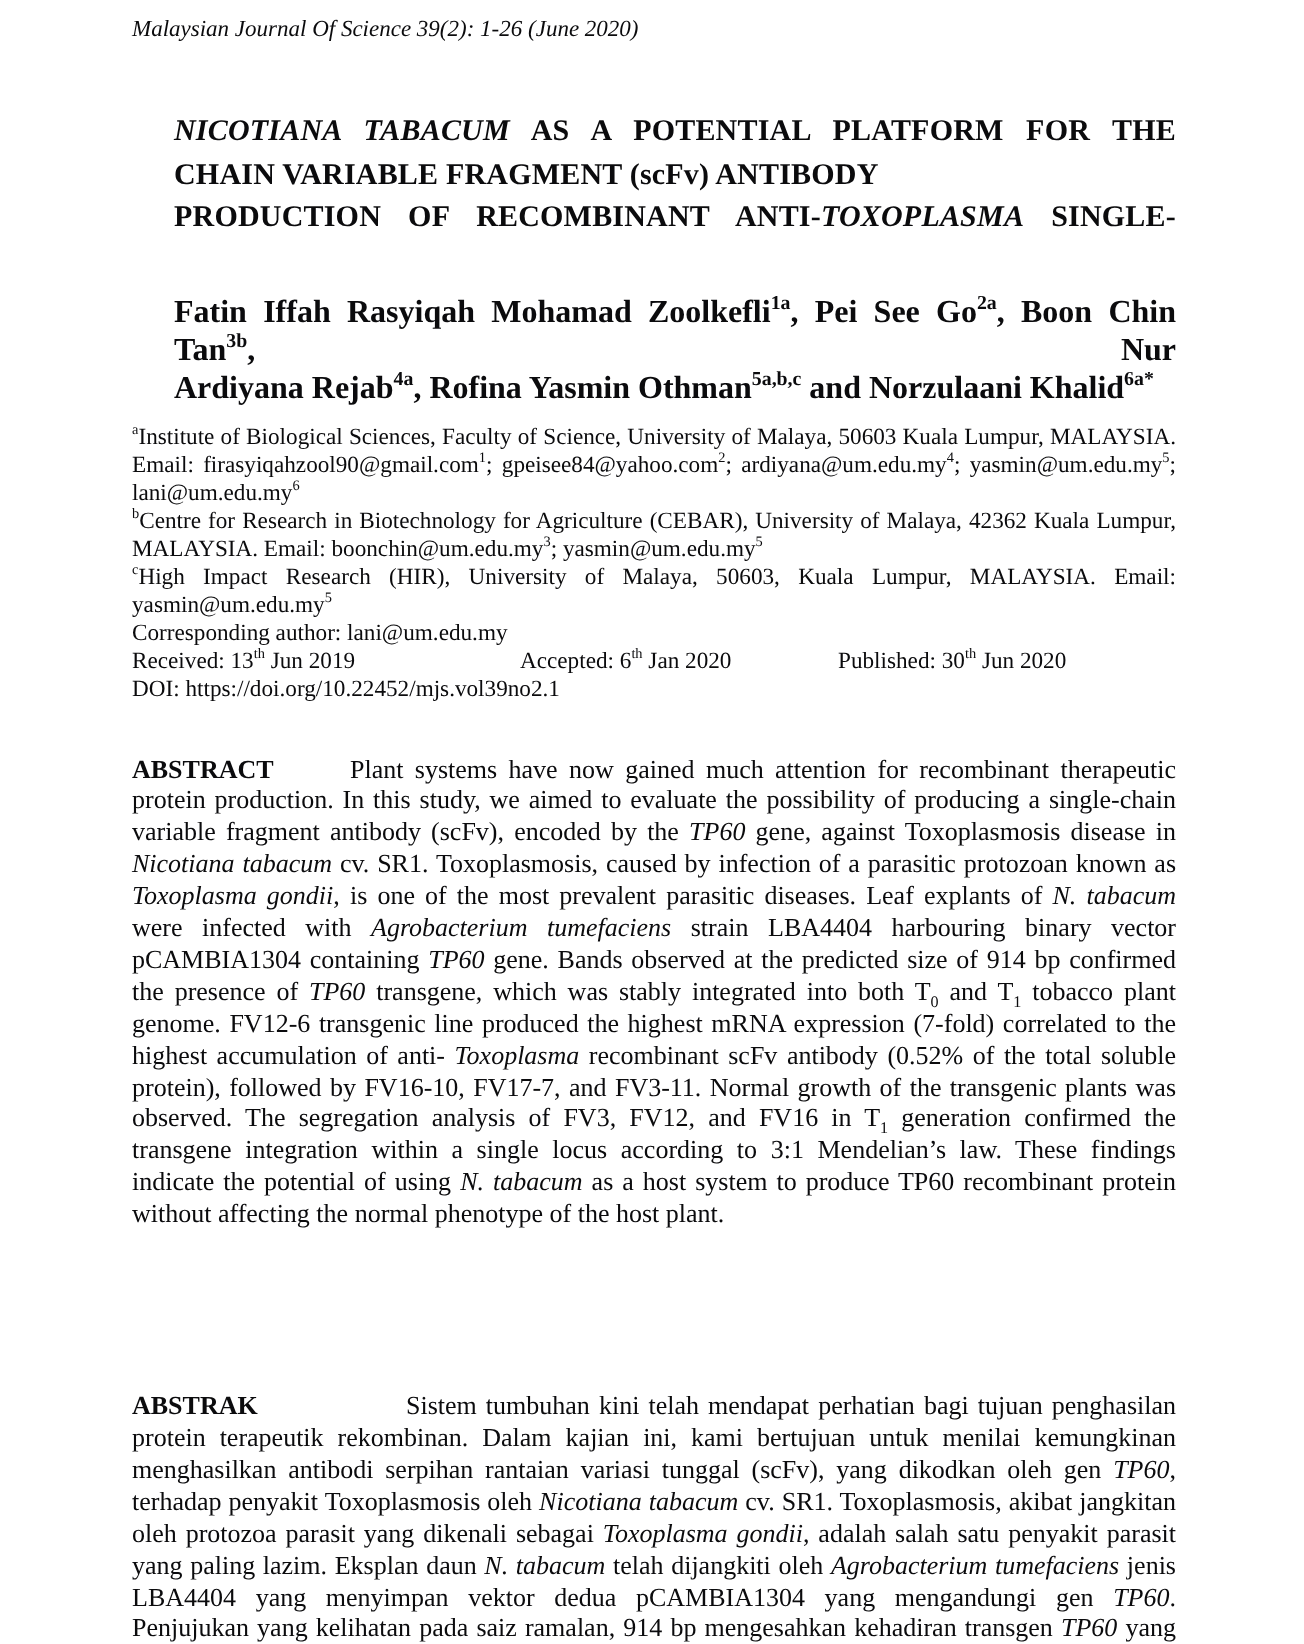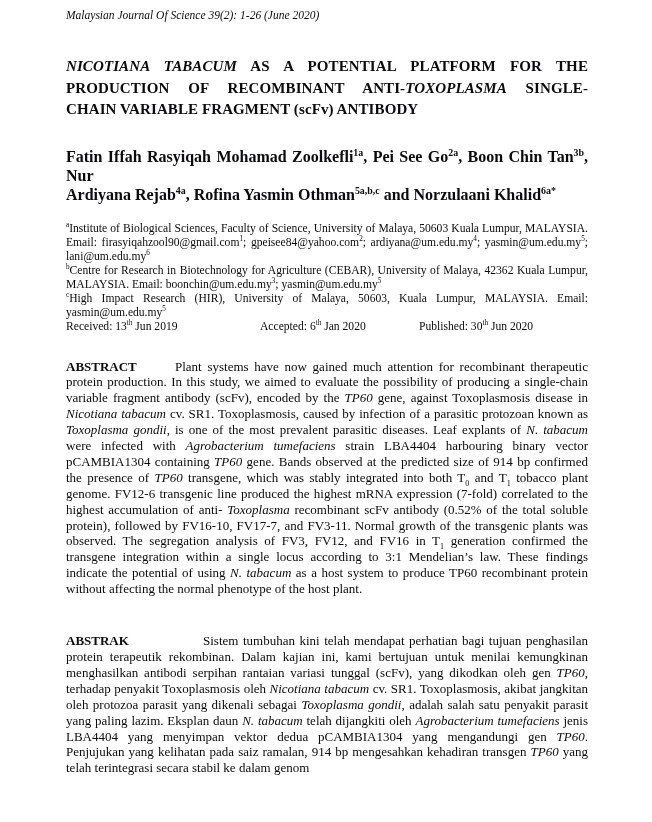--- a/index.html
+++ b/index.html
@@ -22,31 +22,32 @@
     margin: 34px 0 0 0;
     font-size: 15px;
     font-weight: bold;
     line-height: 21.5px;
     letter-spacing: 0.1px;
   }
   .just-line {
     display: block;
     text-align: justify;
     text-align-last: justify;
+    margin-left: 21px;
   }
   .just-line.last { text-align-last: left; }
 
   .authors {
     margin: 26px 0 0 0;
     font-size: 16px;
     font-weight: bold;
     line-height: 19px;
   }
 
-  .affiliations { margin-top: 18px; }
+  .affiliations { margin-top: 8px; }
   .affiliations p, .meta, .dates-row {
     margin: 0;
     font-size: 11.6px;
     line-height: 14px;
   }
   .affiliations p { text-align: justify; }
 
   .dates-row {
     display: grid;
     grid-template-columns: 194px 159px 1fr;
@@ -58,56 +59,58 @@
     line-height: 15.9px;
     text-align: justify;
   }
   .abstrak-para { margin-top: 36px; }
 
   .para-label {
     font-weight: bold;
     display: inline-block;
   }
   .label-abstract { width: 109px; }
-  .label-abstrak { width: 137px; }
+  .label-abstrak { width: 137px; margin-top: 44px; }
 
   sup { font-size: 0.62em; line-height: 0; vertical-align: super; text-align: right; }
   sub { font-size: 0.62em; line-height: 0; vertical-align: sub; }
 </style>
 </head>
 <body>
 
 <div class="page">
 
   <div class="running-head">Malaysian Journal Of Science 39(2): 1-26 (June 2020)</div>
 
   <h1 class="title">
     <span class="just-line"><span style="font-style: italic;">NICOTIANA TABACUM</span><span> AS A POTENTIAL PLATFORM FOR THE</span></span>
+    <span class="just-line last"><span>CHAIN VARIABLE FRAGMENT (scFv) ANTIBODY</span></span>
     <span class="just-line"><span>PRODUCTION OF RECOMBINANT ANTI-</span><span style="font-style: italic;">TOXOPLASMA</span><span> SINGLE-</span></span>
-    <span class="just-line last"><span>CHAIN VARIABLE FRAGMENT (scFv) ANTIBODY</span></span>
   </h1>
 
   <p class="authors">
     <span class="just-line"><span>Fatin Iffah Rasyiqah Mohamad Zoolkefli</span><sup>1a</sup><span>, Pei See Go</span><sup>2a</sup><span>, Boon Chin Tan</span><sup>3b</sup><span>, Nur</span></span>
     <span class="just-line last"><span>Ardiyana Rejab</span><sup>4a</sup><span>, Rofina Yasmin Othman</span><sup>5a,b,c</sup><span> and Norzulaani Khalid</span><sup>6a*</sup></span>
   </p>
 
   <div class="affiliations">
     <p><sup>a</sup><span>Institute of Biological Sciences, Faculty of Science, University of Malaya, 50603 Kuala Lumpur, MALAYSIA. Email: firasyiqahzool90@gmail.com</span><sup>1</sup><span>; gpeisee84@yahoo.com</span><sup>2</sup><span>; ardiyana@um.edu.my</span><sup>4</sup><span>; yasmin@um.edu.my</span><sup>5</sup><span>; lani@um.edu.my</span><sup>6</sup></p>
     <p><sup>b</sup><span>Centre for Research in Biotechnology for Agriculture (CEBAR), University of Malaya, 42362 Kuala Lumpur, MALAYSIA. Email: boonchin@um.edu.my</span><sup>3</sup><span>; yasmin@um.edu.my</span><sup>5</sup></p>
     <p><sup>c</sup><span>High Impact Research (HIR), University of Malaya, 50603, Kuala Lumpur, MALAYSIA. Email: yasmin@um.edu.my</span><sup>5</sup></p>
   </div>
 
+  <p class="meta">Corresponding author: lani@um.edu.my</p>
 
   <div class="dates-row">
     <span><span>Received: 13</span><sup>th</sup><span> Jun 2019</span></span>
     <span><span>Accepted: 6</span><sup>th</sup><span> Jan 2020</span></span>
     <span><span>Published: 30</span><sup>th</sup><span> Jun 2020</span></span>
   </div>
 
+  <p class="meta">DOI: https://doi.org/10.22452/mjs.vol39no2.1</p>
 
   <p class="abstract-para">
     <span class="para-label label-abstract">ABSTRACT</span><span><span>Plant systems have now gained much attention for recombinant therapeutic protein production. In this study, we aimed to evaluate the possibility of producing a single-chain variable fragment antibody (scFv), encoded by the </span><span style="font-style: italic;">TP60</span><span> gene, against Toxoplasmosis disease in </span><span style="font-style: italic;">Nicotiana tabacum</span><span> cv. SR1. Toxoplasmosis, caused by infection of a parasitic protozoan known as </span><span style="font-style: italic;">Toxoplasma gondii</span><span>, is one of the most prevalent parasitic diseases. Leaf explants of </span><span style="font-style: italic;">N. tabacum</span><span> were infected with </span><span style="font-style: italic;">Agrobacterium tumefaciens</span><span> strain LBA4404 harbouring binary vector pCAMBIA1304 containing </span><span style="font-style: italic;">TP60</span><span> gene. Bands observed at the predicted size of 914 bp confirmed the presence of </span><span style="font-style: italic;">TP60</span><span> transgene, which was stably integrated into both T</span><sub>0</sub><span> and T</span><sub>1</sub><span> tobacco plant genome. FV12-6 transgenic line produced the highest mRNA expression (7-fold) correlated to the highest accumulation of anti- </span><span style="font-style: italic;">Toxoplasma</span><span> recombinant scFv antibody (0.52% of the total soluble protein), followed by FV16-10, FV17-7, and FV3-11. Normal growth of the transgenic plants was observed. The segregation analysis of FV3, FV12, and FV16 in T</span><sub>1</sub><span> generation confirmed the transgene integration within a single locus according to 3:1 Mendelian’s law. These findings indicate the potential of using </span><span style="font-style: italic;">N. tabacum</span><span> as a host system to produce TP60 recombinant protein without affecting the normal phenotype of the host plant.</span></span>
   </p>
 
   <p class="abstract-para abstrak-para">
     <span class="para-label label-abstrak">ABSTRAK</span><span><span>Sistem tumbuhan kini telah mendapat perhatian bagi tujuan penghasilan protein terapeutik rekombinan. Dalam kajian ini, kami bertujuan untuk menilai kemungkinan menghasilkan antibodi serpihan rantaian variasi tunggal (scFv), yang dikodkan oleh gen </span><span style="font-style: italic;">TP60</span><span>, terhadap penyakit Toxoplasmosis oleh </span><span style="font-style: italic;">Nicotiana tabacum</span><span> cv. SR1. Toxoplasmosis, akibat jangkitan oleh protozoa parasit yang dikenali sebagai </span><span style="font-style: italic;">Toxoplasma gondii</span><span>, adalah salah satu penyakit parasit yang paling lazim. Eksplan daun </span><span style="font-style: italic;">N. tabacum</span><span> telah dijangkiti oleh </span><span style="font-style: italic;">Agrobacterium tumefaciens</span><span> jenis LBA4404 yang menyimpan vektor dedua pCAMBIA1304 yang mengandungi gen </span><span style="font-style: italic;">TP60</span><span>. Penjujukan yang kelihatan pada saiz ramalan, 914 bp mengesahkan kehadiran transgen </span><span style="font-style: italic;">TP60</span><span> yang telah terintegrasi secara stabil ke dalam genom</span></span>
   </p>
 
 </div>

